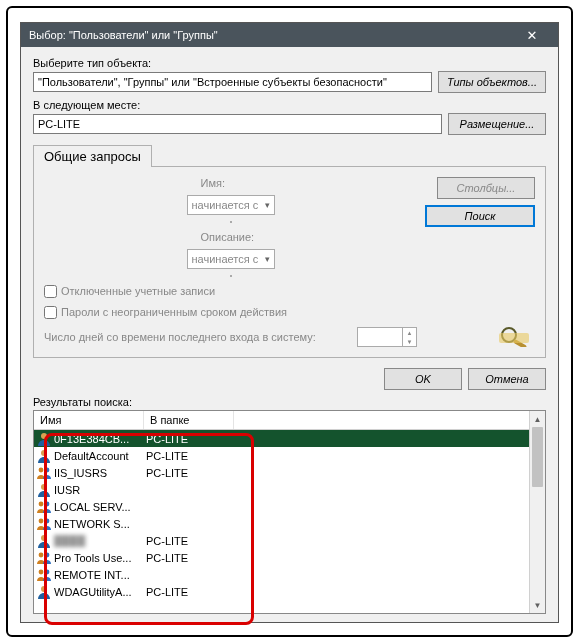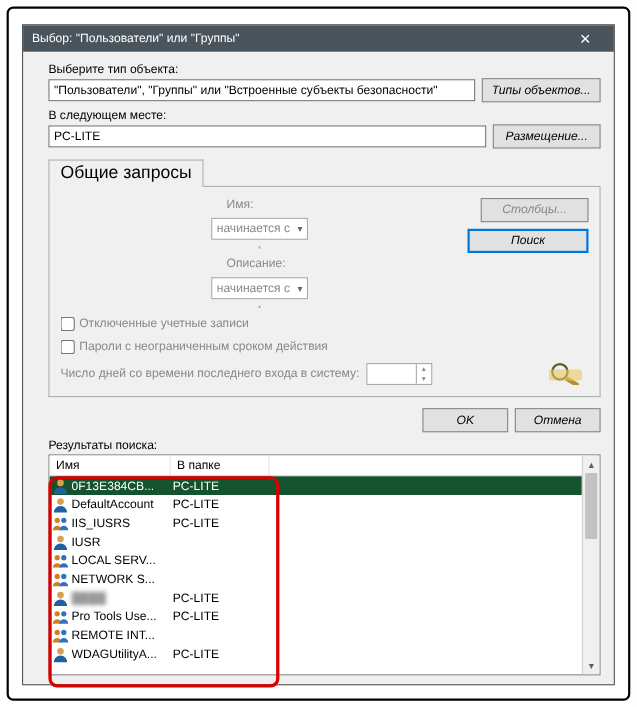--- a/index.html
+++ b/index.html
@@ -2,41 +2,41 @@
 <html><head>
 <meta charset="utf-8">
 <style>
 * { box-sizing: border-box; margin: 0; padding: 0; font-family: "Segoe UI", Tahoma, sans-serif; font-size: 11px; }
 body { background: #fff; width: 579px; height: 643px; position: relative; }
 .outer { border: 2px solid #000; border-radius: 6px; position: absolute; left: 6px; top: 6px; right: 6px; bottom: 6px; background: #fff; overflow: hidden; }
 .dialog { position: absolute; left: 12px; top: 14px; right: 12px; bottom: 12px; border: 1px solid #555; background: #f0f0f0; display: flex; flex-direction: column; }
 .titlebar { background: #4a545c; color: #fff; height: 24px; display: flex; align-items: center; padding: 0 8px; }
 .titlebar .title { flex: 1; font-size: 11px; }
 .titlebar .close { width: 36px; text-align: center; cursor: pointer; font-size: 13px; }
-.content { padding: 10px 12px 8px 23px; display: flex; flex-direction: column; flex: 1; overflow: hidden; }
+.content { padding: 10px 12px 8px 12px; display: flex; flex-direction: column; flex: 1; overflow: hidden; }
 .row { display: flex; align-items: center; margin-bottom: 6px; gap: 6px; }
 .lbl { font-size: 11px; color: #000; margin-bottom: 2px; }
 .textbox { flex: 1; height: 20px; border: 1px solid #7a7a7a; background: #fff; padding: 1px 4px; font-size: 11px; display: flex; align-items: center; }
 .btn { height: 22px; border: 1px solid #888; background: #e1e1e1; min-width: 98px; padding: 0 8px; font-size: 11px; cursor: pointer; text-align: center; display: flex; align-items: center; justify-content: center; font-style: italic; }
 .btn.highlight { border: 2px solid #0078d7; }
 .btn.disabled { color: #888; background: #e1e1e1; cursor: default; margin-left: 12px; }
 .tabs { display: flex; border-bottom: 1px solid #b0b0b0; margin-top: 4px; }
-.tab { border: 1px solid #b0b0b0; border-bottom: none; background: #f0f0f0; padding: 3px 10px; font-size: 16px; margin-bottom: -1px; }
+.tab { border: 1px solid #b0b0b0; border-bottom: none; background: #f0f0f0; padding: 3px 10px; font-size: 13px; margin-bottom: -1px; }
 .tab.active { background: #f0f0f0; }
 .tabpanel { border: 1px solid #b0b0b0; border-top: none; padding: 10px; background: #f0f0f0; display: flex; gap: 8px; }
 .tabpanel .left { flex: 1; display: flex; flex-direction: column; gap: 8px; }
 .tabpanel .right { width: 110px; display: flex; flex-direction: column; gap: 6px; align-items: stretch; }
 .formrow { display: flex; align-items: center; gap: 6px; flex-direction: column; }
 .formrow .flabel { width: 60px; color: #888; font-size: 11px; }
 .select { height: 20px; border: 1px solid #aaa; background: #fff; width: 88px; color: #888; padding: 0 4px; display: flex; align-items: center; justify-content: space-between; }
 .select::after { content: "▾"; color: #666; font-size: 9px; }
 .finput { flex: 1; height: 20px; border: 1px solid #aaa; background: #fff; }
 .chk { display: flex; align-items: flex-start; gap: 4px; color: #888; font-size: 11px; }
 .chk input { width: 13px; height: 13px; }
-.days { display: flex; align-items: center; gap: 6px; color: #888; font-size: 11px; }
+.days { display: flex; align-items: center; gap: 6px; color: #888; font-size: 11px; justify-content: space-between; }
 .days .numbox { width: 60px; height: 20px; border: 1px solid #aaa; background: #fff; display: flex; }
 .days .spin { width: 14px; border-left: 1px solid #aaa; display: flex; flex-direction: column; }
 .days .spin div { flex: 1; display: flex; align-items: center; justify-content: center; font-size: 6px; color: #888; }
 .searchicon { width: 40px; height: 26px; align-self: flex-end; margin-top: auto; position: relative; }
 .searchicon svg { width: 100%; height: 100%; }
 .dlgbuttons { display: flex; justify-content: flex-end; gap: 6px; margin: 10px 0 6px 0; }
 .resultslbl { font-size: 11px; margin-bottom: 2px; }
 .results { border: 1px solid #888; background: #fff; flex: 1; overflow: hidden; display: flex; }
 .resultsinner { flex: 1; overflow: hidden; }
 .colheaders { display: flex; border-bottom: 1px solid #d0d0d0; background: #fff; }

